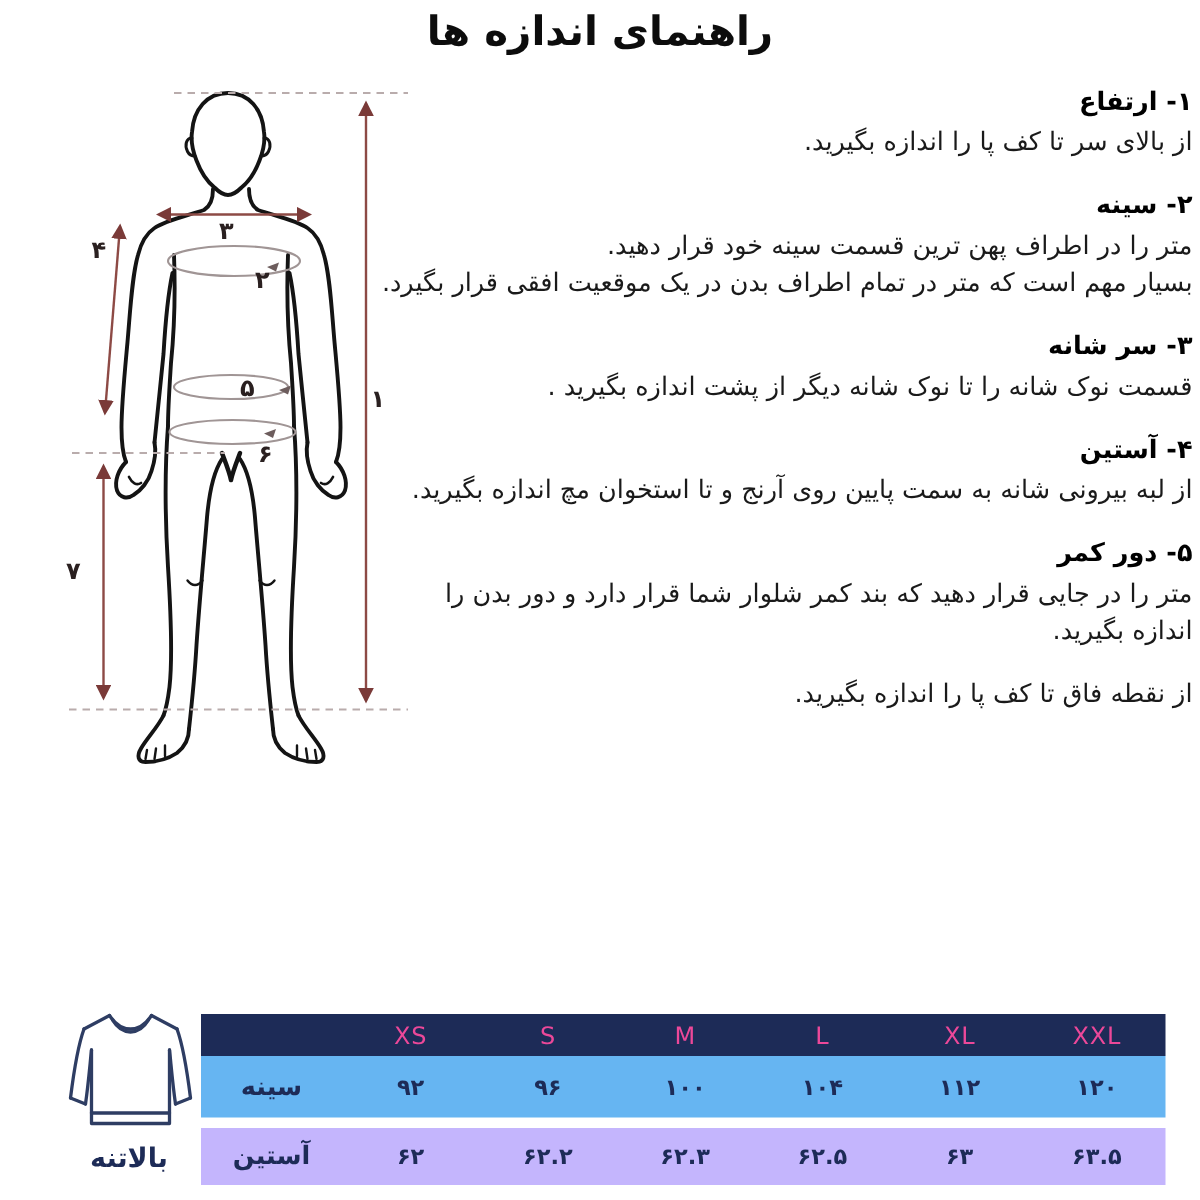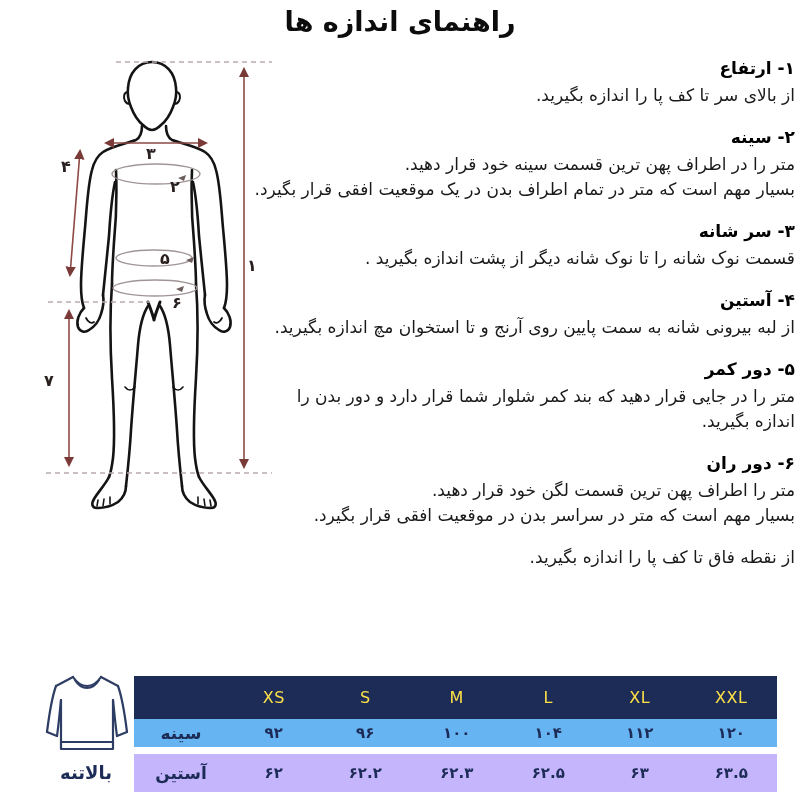--- a/index.html
+++ b/index.html
@@ -29,22 +29,22 @@
   
   .figure-wrap{position:absolute;left:0;top:0;width:330px;height:545px;}
   .dlabel{
     position:absolute;font-size:16px;font-weight:600;color:#2a2020;line-height:18px;
   }
   
   .size-table{
     position:absolute;left:134px;top:676px;width:643px;direction:ltr;
   }
   .trow{display:flex;align-items:center;}
-  .thead{height:43px;color:#fde047;font-size:16px;}
-  .row-blue{height:28px;}
+  .thead{height:28px;color:#ec4899;font-size:16px;}
+  .row-blue{height:41px;}
   .row-gray{height:38px;margin-top:7px;}
   .cell-label{width:94px;text-align:center;font-weight:bold;font-size:17px;direction:rtl;}
   .cell{flex:1;text-align:center;}
   .thead .cell{font-size:16px;letter-spacing:.5px;}
   .row-blue .cell,.row-gray .cell{font-size:15px;font-weight:700;}
   
   .garment{position:absolute;left:42px;top:672px;width:90px;}
   .garment-label{
     position:absolute;left:40px;top:762px;width:92px;text-align:center;
     font-size:18px;font-weight:bold;direction:rtl;
@@ -146,25 +146,20 @@
     <div class="ln">قسمت نوک شانه را تا نوک شانه دیگر از پشت اندازه بگیرید .</div>
   </div>
   <div class="section">
     <div class="hd">۴- آستین</div>
     <div class="ln">از لبه بیرونی شانه به سمت پایین روی آرنج و تا استخوان مچ اندازه بگیرید.</div>
   </div>
   <div class="section">
     <div class="hd">۵- دور کمر</div>
     <div class="ln">متر را در جایی قرار دهید که بند کمر شلوار شما قرار دارد و دور بدن را</div>
     <div class="ln">اندازه بگیرید.</div>
-  </div>
-  <div class="section">
-    <div class="hd">۶- دور ران</div>
-    <div class="ln">متر را اطراف پهن ترین قسمت لگن خود قرار دهید.</div>
-    <div class="ln">بسیار مهم است که متر در سراسر بدن در موقعیت افقی قرار بگیرد.</div>
   </div>
   <div class="section">
     <div class="ln">از نقطه فاق تا کف پا را اندازه بگیرید.</div>
   </div>
 </div>
 
 <div class="garment">
   <svg width="90" height="88" viewBox="0 0 90 88" aria-hidden="true">
     <g fill="none" stroke="#2e3d63" stroke-width="2.2" stroke-linecap="round" stroke-linejoin="round">
       <path d="M31,5 C35,11 40,14 45,14 C50,14 55,11 59,5"></path>

